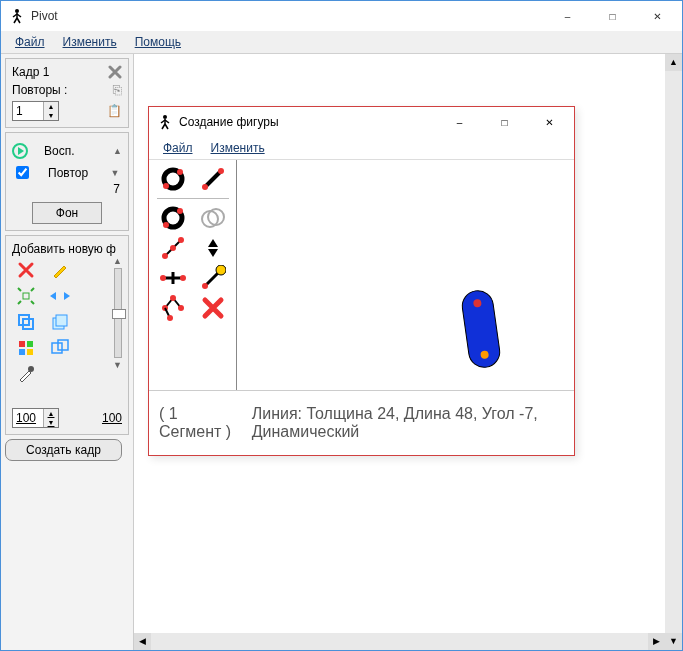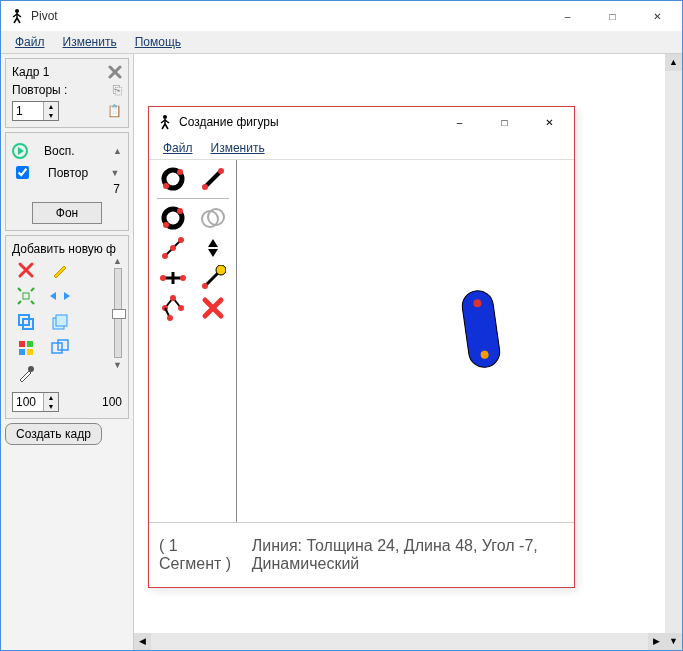--- a/index.html
+++ b/index.html
@@ -93,38 +93,38 @@
   .vslider .thumb{ position:absolute; left:-3px; top:12px; width:14px;height:10px;background:#fff;border:1px solid #888;}
 
   .h-scroll-track { height:17px; background:#f0f0f0; display:flex; align-items:center;}
   .h-scroll-track .arrow{width:17px;height:17px;background:#ddd;text-align:center;font-size:9px;line-height:17px;}
   .h-scroll-track .track{flex:1;height:17px;background:#e9e9e9;}
   .v-scroll-track { width:17px; background:#f0f0f0; display:flex; flex-direction:column;}
   .v-scroll-track .arrow{height:17px;background:#ddd;text-align:center;font-size:9px;line-height:17px;}
   .v-scroll-track .track{flex:1;background:#e9e9e9;}
 
   .btn {
-    display:inline-block; padding: 3px 10px; border:1px solid #888; background:#e9e9e9;
+    display:inline-block; padding: 3px 20px; border:1px solid #888; background:#e9e9e9;
     font-size:12px; text-align:center;
   }
 
   .tool-grid { display: grid; grid-template-columns: 24px 24px; gap: 6px 10px; padding: 4px 2px; }
   .tool-slot { width:24px; height:20px; display:flex; align-items:center; justify-content:center; }
 
   .editor-area {
     flex:1; display:flex; background:#fff; border-left:1px solid #ccc; position:relative;
   }
   .canvas-wrap{ flex:1; display:flex; flex-direction:column; }
   .canvas{ flex:1; background:#fff; }
 
   
   .subwindow {
     position:absolute;
     left:148px; top:106px;
-    width:427px; height:482px;
+    width:427px; height:350px;
     z-index:10;
     border:1px solid #d04040;
     background:#fff;
     display:flex; flex-direction:column;
     box-shadow: 3px 3px 8px rgba(0,0,0,0.1);
   }
   .subwindow .titlebar { color:#000; }
   .fb-body { flex:1; display:flex; }
   .fb-tools {
     width:88px; border-right:1px solid #888; padding:6px 4px;
@@ -286,21 +286,21 @@
             <div class="tool-slot"></div>
           </div>
           <div style="margin-left:auto;display:flex;flex-direction:column;align-items:center;gap:2px;">
             <span style="font-size:9px;color:#666;cursor:pointer;">▲</span>
             <div class="vslider" style="height:90px;">
                 <div class="thumb" style="top:40px;"></div>
               </div>
             <span style="font-size:9px;color:#666;cursor:pointer;">▼</span>
           </div>
         </div>
-        <div class="row" style="margin-top:4px;">
+        <div class="row" style="margin-top:20px;text-decoration:underline;">
           <span class="spinner">
             <input value="100" style="">
             <span class="spin-btns">
                 <div>▲</div>
                 <div>▼</div>
               </span>
           </span>
           <span style="margin-left:auto;">100</span>
         </div>
       </div>

